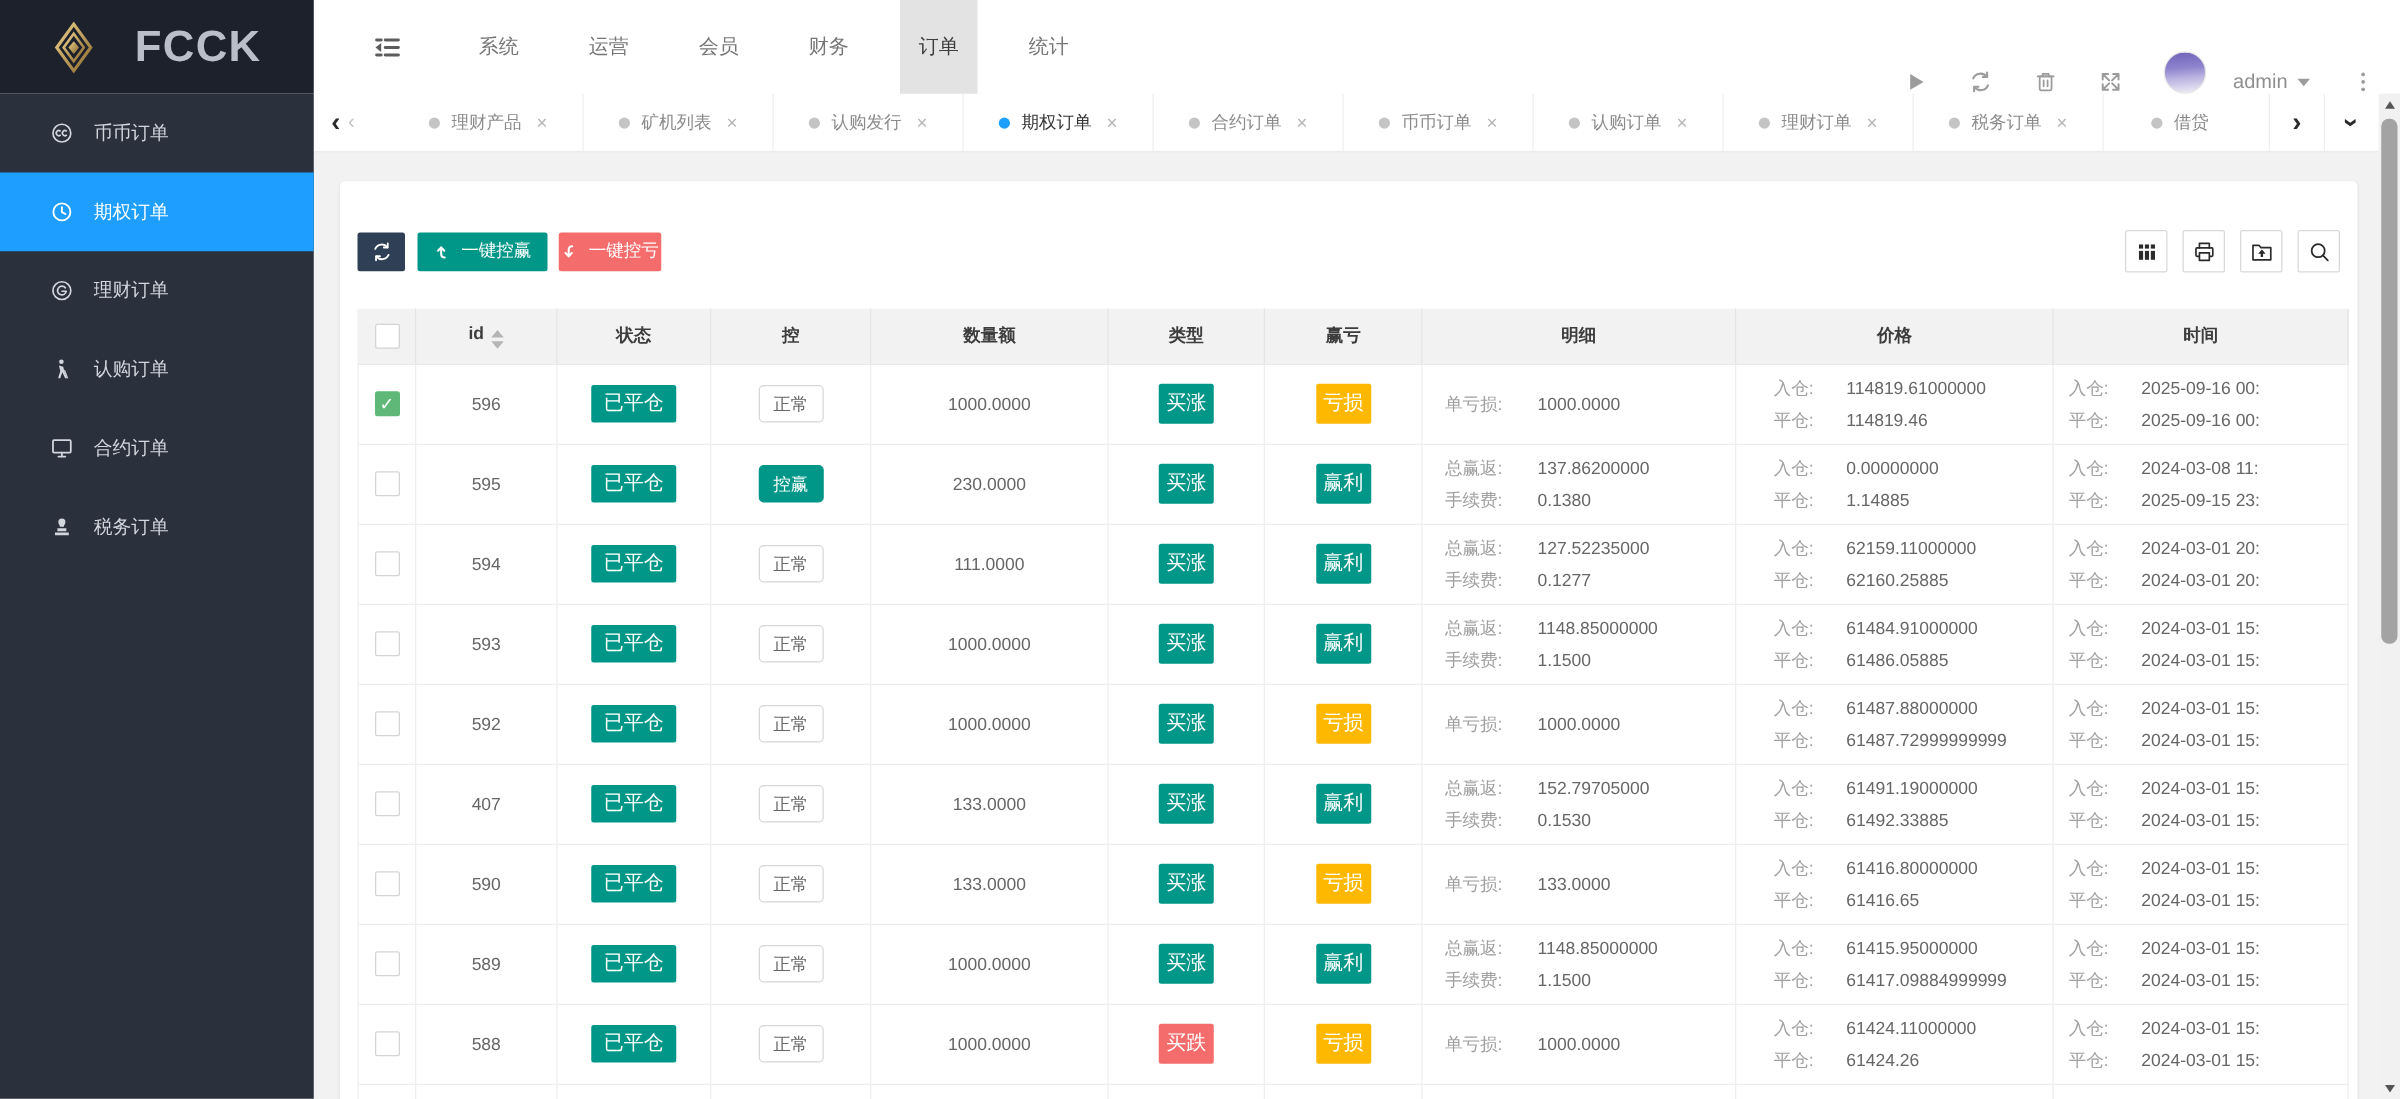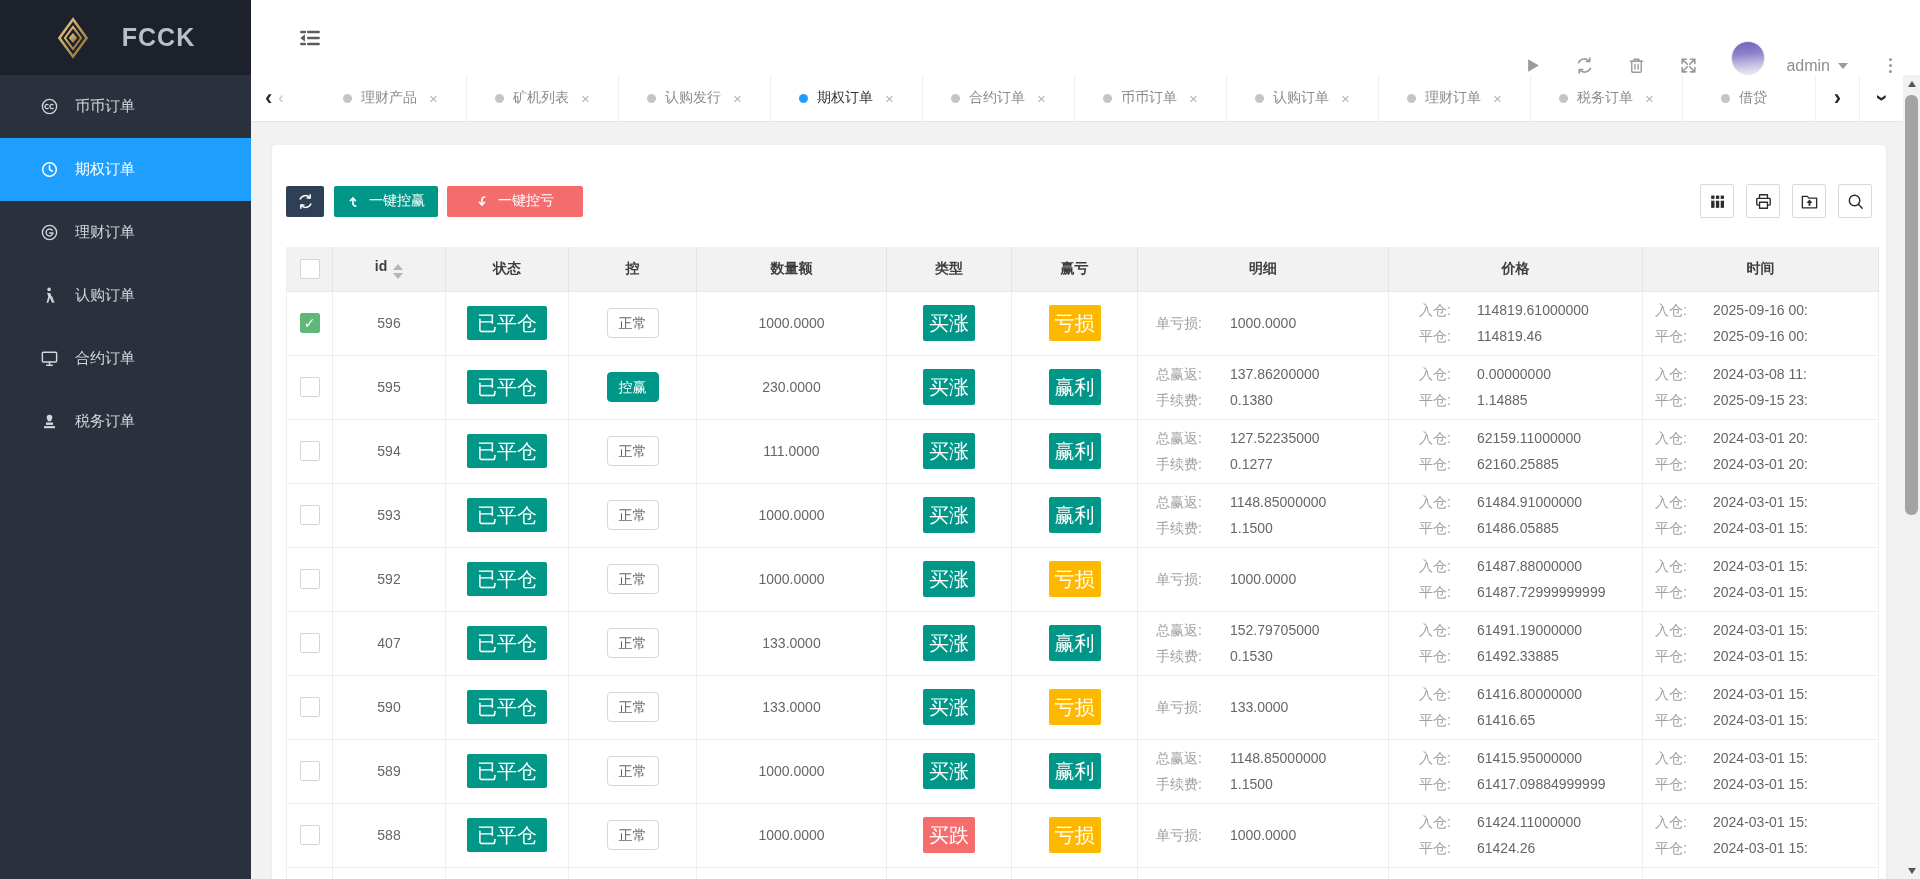--- a/index.html
+++ b/index.html
@@ -2,21 +2,21 @@
 <html><head>
 <meta charset="utf-8">
 <style>
   * { margin:0; padding:0; box-sizing:border-box; }
   html,body { width:1920px; height:879px; overflow:hidden; background:#f2f2f2;
               font-family:"Liberation Sans","DejaVu Sans",sans-serif; }
 
   
   .topbar { position:absolute; top:0; left:0; width:1920px; height:75px; background:#fff; display:flex; z-index:30; }
   .logo { width:251px; height:75px; background:#1c212b; display:flex; align-items:center; justify-content:center; gap:12px; flex:none; }
-  .logo .brand { color:#b9bec8; font-size:25px; font-weight:bold; letter-spacing:1px;margin-left:20px; }
+  .logo .brand { color:#b9bec8; font-size:35px; font-weight:bold; letter-spacing:1px;margin-left:20px; }
   .nav { flex:1; display:flex; align-items:center; }
   .hamburger { margin-left:48px; margin-right:34px; width:22px; height:22px; color:#5c5c5c; cursor:pointer; }
   .nav-item { height:75px; line-height:75px; padding:0 15px; margin:0 13px; font-size:16px; color:#767676; cursor:pointer; white-space:nowrap; }
   .nav-item.active { background:#e3e3e3; color:#3e3e3e; }
   .top-actions { display:flex; align-items:flex-end; gap:33px; padding-right:20px; color:#9b9b9b; }
   .top-actions .ticon { width:19px; height:19px; cursor:pointer; color:#9b9b9b; }
   .avatar { width:34px; height:34px; border-radius:50%; flex:none; cursor:pointer;
             background:linear-gradient(175deg,#6f63b8 0%,#8d83cd 38%,#b9b2e0 62%,#efeef6 100%); border:1px solid #e4e4e4; }
   .admin-wrap { display:flex; align-items:center; gap:8px; cursor:pointer; margin-left:-12px; }
   .admin-name { font-size:16px; color:#8f8f8f; }
@@ -54,41 +54,41 @@
   .sb-thumb { position:absolute; left:2px; top:20px; width:13px; height:420px; background:#a3a3a3; border-radius:6px; cursor:pointer; }
 
   
   .card { position:absolute; left:272px; top:145px; width:1614px; height:1000px; background:#fff;
           border-radius:4px; box-shadow:0 1px 3px rgba(0,0,0,.07); padding:39px 14px 0 14px; overflow:hidden; }
   .toolbar { display:flex; align-items:center; }
   .btn { height:31px; border:none; border-radius:2px; color:#fff; font-size:14px; display:inline-flex;
          align-items:center; justify-content:center; cursor:pointer; font-family:inherit; }
   .btn-dark { width:38px; background:#2F4056; }
   .btn-win { background:#009688; padding:0 13px; margin-left:10px; gap:7px;justify-content:center; }
-  .btn-lose { background:#F56C6C; padding:0 29px; margin-left:9px; gap:7px; }
+  .btn-lose { background:#F56C6C; padding:0 2px; margin-left:9px; gap:7px; }
   .btn .bicon { width:15px; height:15px; color:#fff; }
   .btn-dark .bicon { width:17px; height:17px; }
   .toolbar-right { margin-left:auto; display:flex; gap:12px; }
   .icon-btn { width:34px; height:34px; border:1px solid #d9d9d9; border-radius:2px; background:#fff;
               display:flex; align-items:center; justify-content:center; cursor:pointer; color:#2b2b2b; }
   .icon-btn .tbicon { width:19px; height:19px; }
 
   
   table.grid { margin-top:29px; width:1592px; border-collapse:collapse; table-layout:fixed; border-left:1px solid #eee; }
   .grid th { background:#f2f2f2; height:44px; font-size:14px; color:#3d3d3d; font-weight:bold;
              text-align:center; border-right:1px solid #e4e4e4; border-bottom:1px solid #e9e9e9; }
   .grid td { height:64px; font-size:14px; color:#666; text-align:center;
              border-bottom:1px solid #eee; border-right:1px solid #eee; background:#fff; overflow:hidden; white-space:nowrap; }
   .cb { display:inline-block; width:20px; height:20px; border:1px solid #d4d4d4; border-radius:2px; background:#fff;
         vertical-align:middle; cursor:pointer; line-height:18px; font-size:14px; }
   .cb.checked { background:#5FB878; border-color:#5FB878; color:#fff; }
   .sort { display:inline-flex; flex-direction:column; gap:3px; margin-left:6px; vertical-align:1px; cursor:pointer; }
   .sort .s-up { width:0; height:0; border-left:5px solid transparent; border-right:5px solid transparent; border-bottom:6px solid #b5b5b5; }
   .sort .s-dn { width:0; height:0; border-left:5px solid transparent; border-right:5px solid transparent; border-top:6px solid #b5b5b5; }
-  .badge { display:inline-block; padding:7px 10px; border-radius:2px; color:#fff; font-size:20px; line-height:1; }
+  .badge { display:inline-block; padding:7px 10px; border-radius:2px; color:#fff; font-size:16px; line-height:1; }
   .badge.sq { padding:8px 6px;text-align:center; }
   .bg-teal { background:#009688; } .bg-red { background:#F56C6C; } .bg-yellow { background:#FFB800; }
   .ctl { display:inline-block; padding:7px 11px; font-size:14px; border-radius:4px; line-height:1; cursor:pointer; }
   .ctl.outline { border:1px solid #d6d6d6; color:#666; background:#fff; }
   .ctl.filled { border:1px solid #009688; background:#009688; color:#fff; }
   td.lcell { text-align:left; }
   .kv { display:flex; line-height:26px; text-align:left; }
   .kv .k { color:#a0a0a0; flex:none; }
   .kv .v { color:#666; margin-left:12px; }
   .detail-wrap { padding-left:18px; } .detail-wrap .k { width:62px; }
@@ -114,20 +114,28 @@
       </svg>
     </span>
     <span class="brand">FCCK</span>
   </div>
   <div class="nav">
     <span class="hamburger"><svg viewBox="0 0 24 24" width="100%" height="100%">
           <path d="M10 5.5h11.5M10 12h11.5M10 18.5h11.5" fill="none" stroke="currentColor" stroke-linecap="round" stroke-linejoin="round" stroke-width="2.6"></path>
           <path d="M6.5 8v8l-5-4z" fill="currentColor"></path>
           <path d="M2.5 5.5h4M2.5 18.5h4" fill="none" stroke="currentColor" stroke-linecap="round" stroke-linejoin="round" stroke-width="2.6"></path>
         </svg></span>
+    <div id="topnav-items" style="display:flex;align-items:center;">
+        <div class="nav-item">系统</div>
+        <div class="nav-item">运营</div>
+        <div class="nav-item">会员</div>
+        <div class="nav-item">财务</div>
+        <div class="nav-item active">订单</div>
+        <div class="nav-item">统计</div>
+      </div>
   </div>
   <div class="top-actions">
     <span id="top-action-icons" style="display:flex;align-items:center;gap:33px;">
         <span class="ticon"><svg viewBox="0 0 24 24" width="100%" height="100%">
             <path d="M6.5 4l13.5 8-13.5 8z" fill="currentColor"></path>
           </svg></span>
         <span class="ticon"><svg viewBox="0 0 24 24" width="100%" height="100%" fill="none" stroke="currentColor" stroke-linecap="round" stroke-linejoin="round" stroke-width="2.1">
             <path d="M4.5 8.5a8 8 0 0 1 13.6-1.8"></path>
             <path d="M18.6 2.6v4.4h-4.4"></path>
             <path d="M19.5 15.5a8 8 0 0 1-13.6 1.8"></path>

